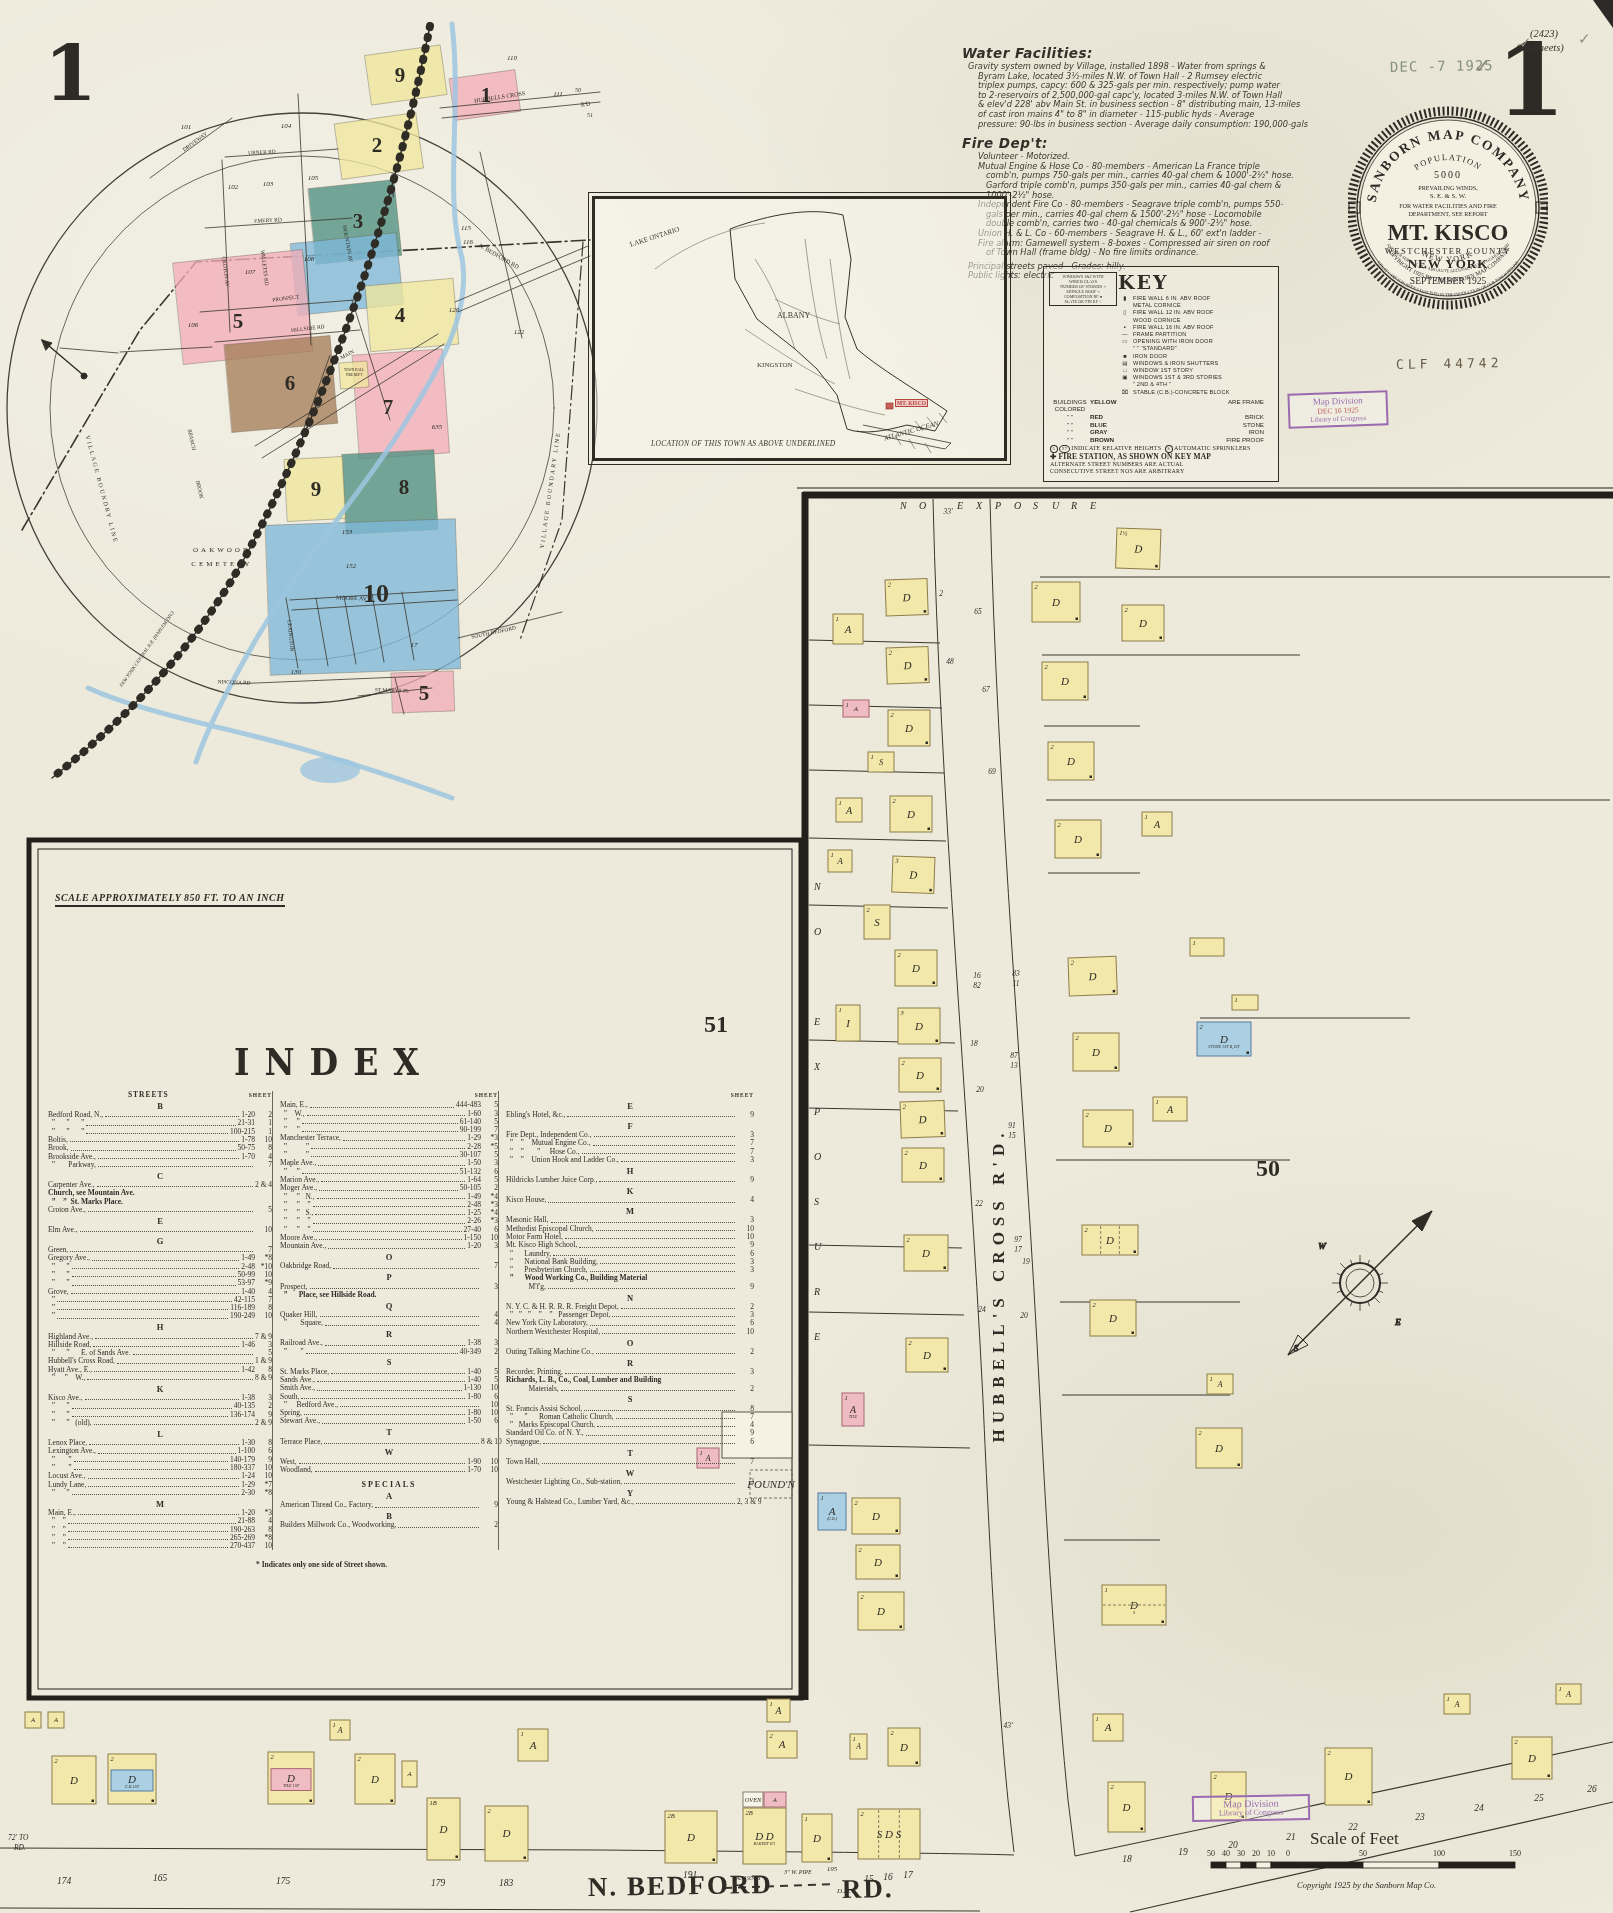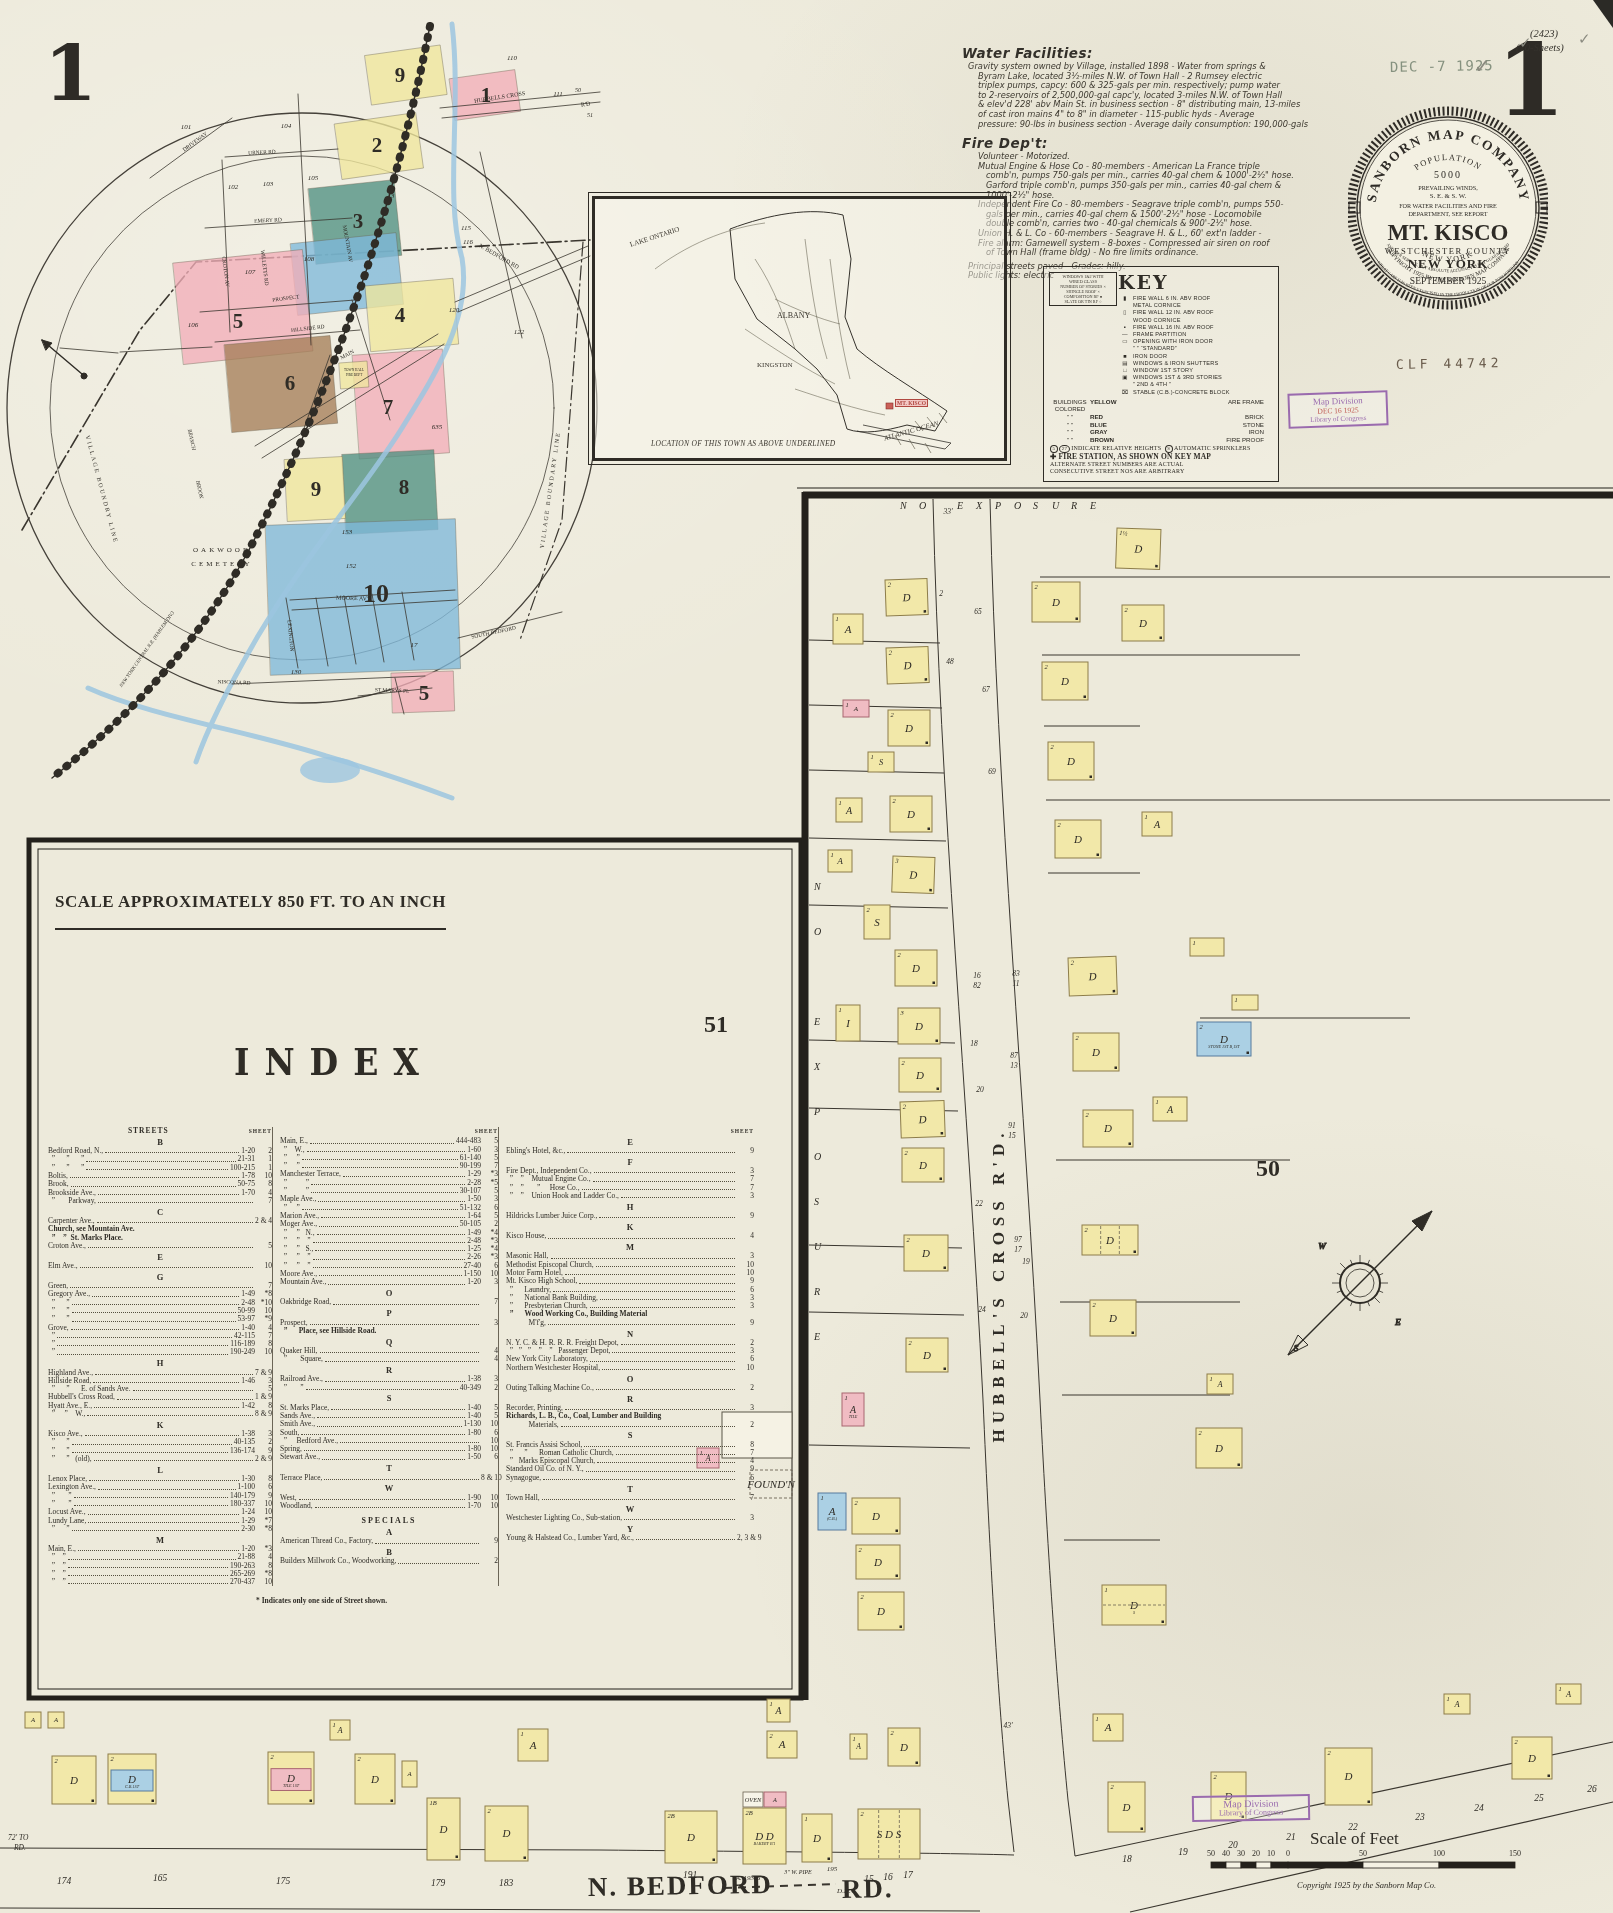--- a/index.html
+++ b/index.html
@@ -24,22 +24,22 @@
   .wf .ln0{padding-left:6px;}
   
   .stamp-date{font-family:"DejaVu Sans Mono",monospace;color:#85917f;font-size:14px;letter-spacing:1px;transform:rotate(-1deg);}
   .stamp-clf{font-family:"DejaVu Sans Mono",monospace;color:#6a5c4c;font-size:13px;letter-spacing:4px;transform:rotate(-1deg);}
   .stamp-lc{border:2px solid #9a6bae;color:#9a6bae;text-align:center;padding:2px 5px;background:rgba(255,255,255,.25);}
   .stamp-lc .l1{font-size:9px;line-height:10px;}
   .stamp-lc .l2{font-size:7.5px;line-height:9px;color:#c05a52;}
   .stamp-lc .l3{font-size:7px;line-height:8px;}
   .paren{font-style:italic;font-size:10.5px;color:#35322c;}
   
-  .scalecap{font-weight:bold;font-size:17px;letter-spacing:.5px;
-    border-bottom:2.5px solid #2f2c26;padding-bottom:16px;color:#2f2c26;}
+  .scalecap{font-style:italic;font-weight:bold;font-size:10px;letter-spacing:.5px;
+    border-bottom:2.5px solid #2f2c26;padding-bottom:2px;color:#2f2c26;}
   
   .inset{border:3.5px solid #2f2c26;outline:1px solid #2f2c26;outline-offset:3px;background:rgba(250,248,238,.5);}
   .inset .lbl{position:absolute;font-size:7px;color:#3a362e;white-space:nowrap;}
   .inset .cap{font-style:italic;font-size:7.5px;letter-spacing:.3px;}
   .inset .town{color:#b04840;font-weight:bold;font-size:5.5px;border:.5px solid #b04840;padding:0 1px;background:#f3c8c4;}
   
   .keybox{border:1.6px solid #2f2c26;background:rgba(248,246,235,.4);padding:4px 6px 5px 6px;}
   .keybox h2{margin:0 0 2px 68px;font-size:19px;letter-spacing:2px;text-align:left;font-family:"DejaVu Serif",serif;}
   .kminibox{position:absolute;left:5px;top:5px;width:64px;border:1px solid #2f2c26;padding:1px;font-size:4.2px;line-height:5px;text-align:center;color:#3a362e;}
   .ki{display:flex;gap:3px;font-size:5.6px;line-height:7.2px;letter-spacing:.2px;color:#2f2c26;font-family:"Liberation Sans",sans-serif;}
@@ -48,21 +48,21 @@
   .kc{display:flex;font-size:6.2px;line-height:7.6px;font-family:"Liberation Sans",sans-serif;}
   .kc .dit{width:40px;text-align:center;}
   .kc .col{font-weight:bold;width:46px;}
   .kc .mat{margin-left:auto;margin-right:8px;}
   .kfoot{font-size:6px;line-height:7.5px;font-family:Liberation Serif, serif;letter-spacing:.2px;}
   .circ{display:inline-block;border:.8px solid #2f2c26;border-radius:50%;font-size:4.8px;padding:0 1.5px;line-height:6px;}
   
   .index-panel{width:760px;}
   .idx-title{font-family:"DejaVu Serif",serif;font-weight:bold;font-size:33px;letter-spacing:15px;transform:scaleY(1.15);}
   .idx-cols{display:flex;margin-top:10px;}
-  .idx-col{font-size:7.5px;line-height:8.3px;margin-top:36px;}
+  .idx-col{font-size:7.5px;line-height:8.3px;}
   .idx-col.c1{width:224px;}
   .idx-col.c2{width:218px;border-left:1px solid #6b6556;padding-left:7px;}
   .idx-col.c3{width:248px;border-left:1px solid #6b6556;padding-left:7px;}
   .idx-hdr{display:flex;font-weight:bold;font-size:7.5px;letter-spacing:1px;margin-bottom:2px;}
   .idx-hdr .sth{flex:1;text-align:center;}
   .idx-hdr .shh{font-size:5.5px;font-weight:bold;}
   .idx-letter{text-align:center;font-weight:bold;font-size:8.5px;margin:2.5px 0 1px;}
   .idx-row{display:flex;align-items:flex-end;}
   .idx-row .nm{white-space:pre;}
   .idx-row .dots{flex:1;border-bottom:1px dotted #55503f;margin:0 2px 2px 2px;min-width:6px;}

